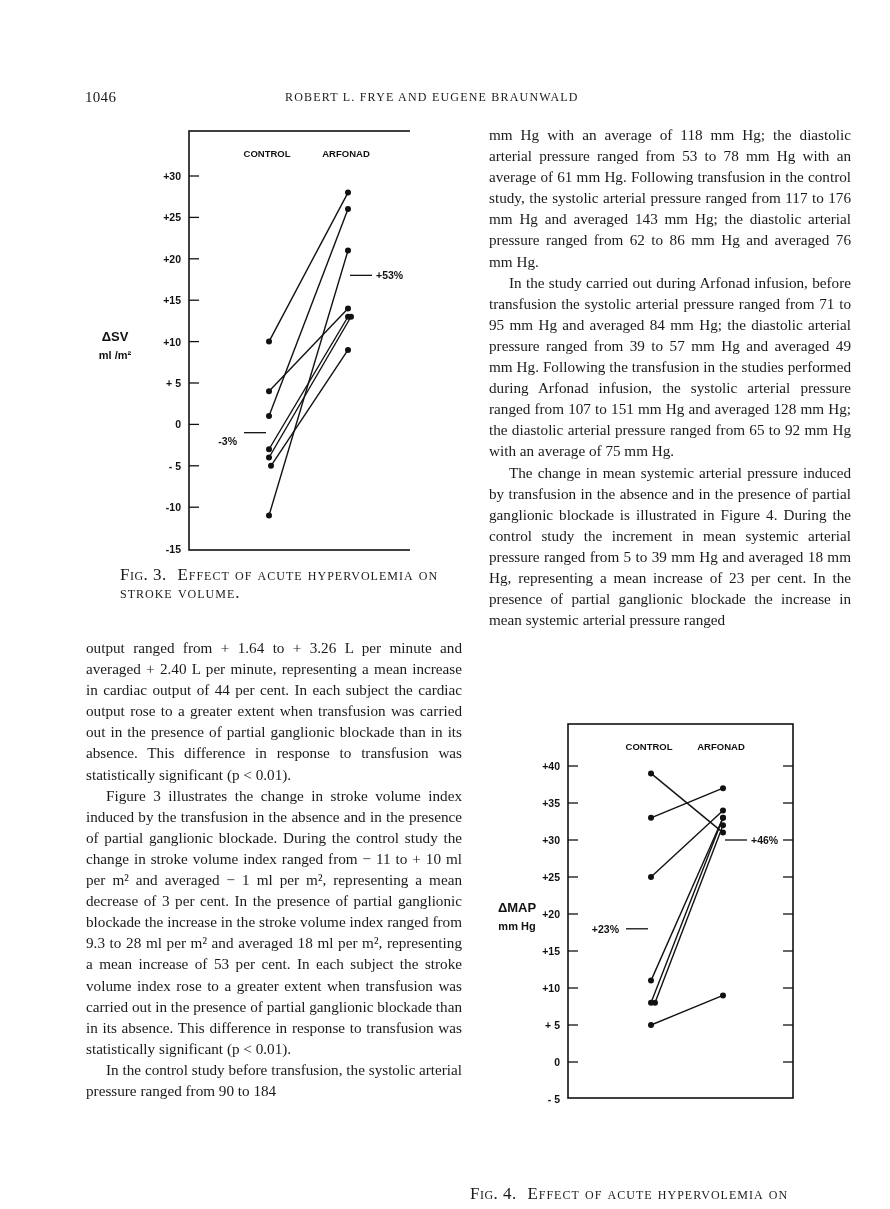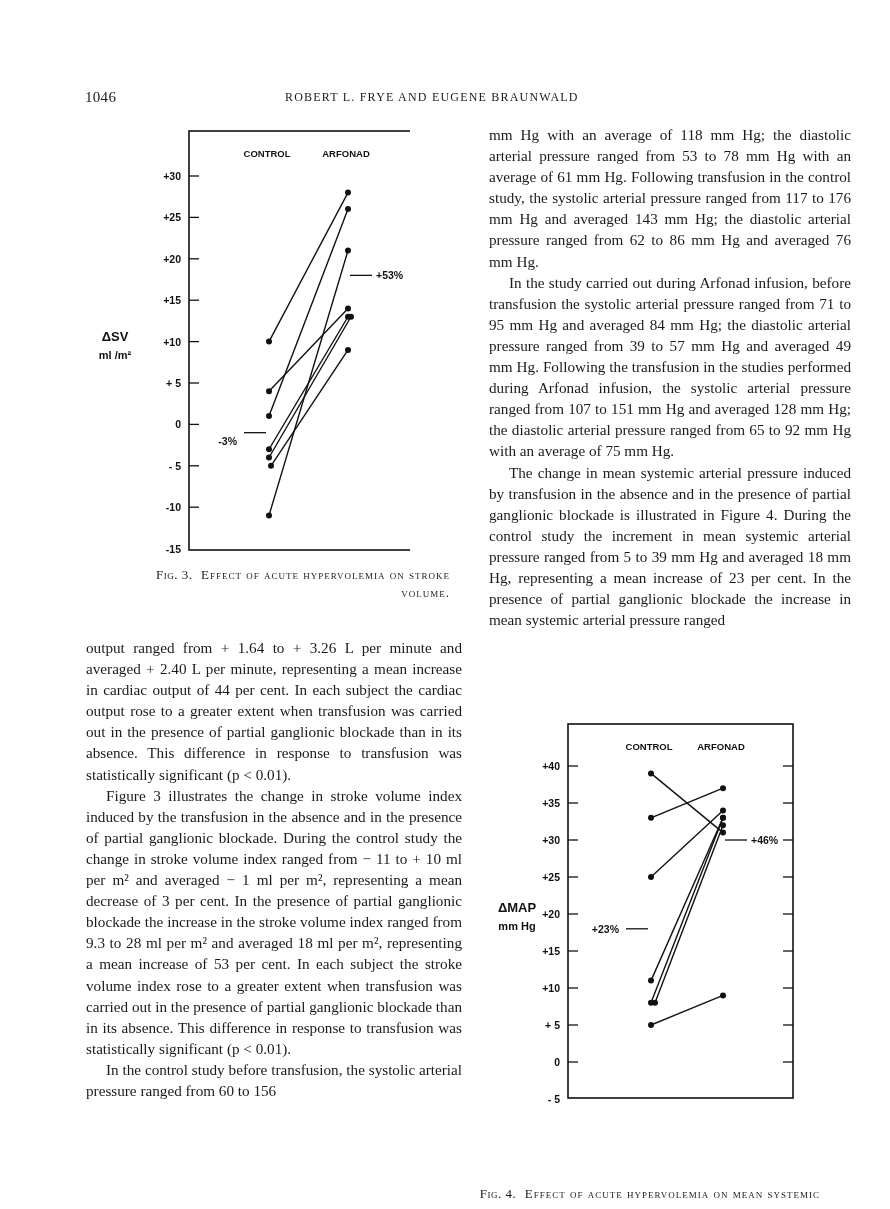--- a/index.html
+++ b/index.html
@@ -4,21 +4,21 @@
 <style>
   html, body { margin: 0; padding: 0; background: #ffffff; }
   body { width: 890px; height: 1209px; position: relative; overflow: hidden; color: #1a1a1a; font-family: "Liberation Serif", "DejaVu Serif", serif; }
   .page-num { position: absolute; left: 85px; top: 89px; font-size: 15px; letter-spacing: 0.3px; }
   .running-head { position: absolute; left: 285px; top: 90px; font-size: 12px; letter-spacing: 1.2px; }
   .col { position: absolute; font-size: 15.2px; line-height: 21.1px; text-align: justify; }
   .col p { margin: 0; }
   .col p.indent { text-indent: 20px; }
   #col-left { left: 86px; top: 637px; width: 376px; }
   #col-right-top { left: 489px; top: 124px; width: 362px; }
-  .caption { position: absolute; font-size: 13px; text-align: right; letter-spacing: 1px; line-height: 18px; }
+  .caption { position: absolute; font-size: 17px; text-align: left; letter-spacing: 1px; line-height: 18px; }
   .caption .fig-label { font-variant: small-caps; letter-spacing: 0.5px; }
   .caption .cap-text { font-variant: small-caps; }
   #fig3-caption { left: 120px; top: 566px; width: 330px; }
   #fig4-caption { left: 470px; top: 1153px; width: 350px; margin-top: 32px; }
   svg text { font-family: "Liberation Sans", "DejaVu Sans", sans-serif; }
   .chart-svg { position: absolute; }
 </style>
 </head>
 <body>
 
@@ -151,20 +151,20 @@
     <text x="271" y="126" text-anchor="start" font-size="10.5" font-weight="bold" fill="#111">+46%</text>
   </svg>
 <div class="caption" id="fig4-caption">
   <span class="fig-label">Fig. 4.</span>&nbsp;
   <span class="cap-text">Effect of acute hypervolemia on mean systemic arterial pressure.</span>
 </div>
 
 <div class="col" id="col-left">
   <p>output ranged from + 1.64 to + 3.26 L per minute and averaged + 2.40 L per minute, representing a mean increase in cardiac output of 44 per cent. In each subject the cardiac output rose to a greater extent when transfusion was carried out in the presence of partial ganglionic blockade than in its absence. This difference in response to transfusion was statistically significant (p &lt; 0.01).</p>
   <p class="indent">Figure 3 illustrates the change in stroke volume index induced by the transfusion in the absence and in the presence of partial ganglionic blockade. During the control study the change in stroke volume index ranged from − 11 to + 10 ml per m² and averaged − 1 ml per m², representing a mean decrease of 3 per cent. In the presence of partial ganglionic blockade the increase in the stroke volume index ranged from 9.3 to 28 ml per m² and averaged 18 ml per m², representing a mean increase of 53 per cent. In each subject the stroke volume index rose to a greater extent when transfusion was carried out in the presence of partial ganglionic blockade than in its absence. This difference in response to transfusion was statistically significant (p &lt; 0.01).</p>
-  <p class="indent">In the control study before transfusion, the systolic arterial pressure ranged from 60 to 156</p>
+  <p class="indent">In the control study before transfusion, the systolic arterial pressure ranged from 90 to 184</p>
 </div>
 
 <div class="col" id="col-right-top">
   <p>mm Hg with an average of 118 mm Hg; the diastolic arterial pressure ranged from 53 to 78 mm Hg with an average of 61 mm Hg. Following transfusion in the control study, the systolic arterial pressure ranged from 117 to 176 mm Hg and averaged 143 mm Hg; the diastolic arterial pressure ranged from 62 to 86 mm Hg and averaged 76 mm Hg.</p>
   <p class="indent">In the study carried out during Arfonad infusion, before transfusion the systolic arterial pressure ranged from 71 to 95 mm Hg and averaged 84 mm Hg; the diastolic arterial pressure ranged from 39 to 57 mm Hg and averaged 49 mm Hg. Following the transfusion in the studies performed during Arfonad infusion, the systolic arterial pressure ranged from 107 to 151 mm Hg and averaged 128 mm Hg; the diastolic arterial pressure ranged from 65 to 92 mm Hg with an average of 75 mm Hg.</p>
   <p class="indent">The change in mean systemic arterial pressure induced by transfusion in the absence and in the presence of partial ganglionic blockade is illustrated in Figure 4. During the control study the increment in mean systemic arterial pressure ranged from 5 to 39 mm Hg and averaged 18 mm Hg, representing a mean increase of 23 per cent. In the presence of partial ganglionic blockade the increase in mean systemic arterial pressure ranged</p>
 </div>
 
 </body></html>

